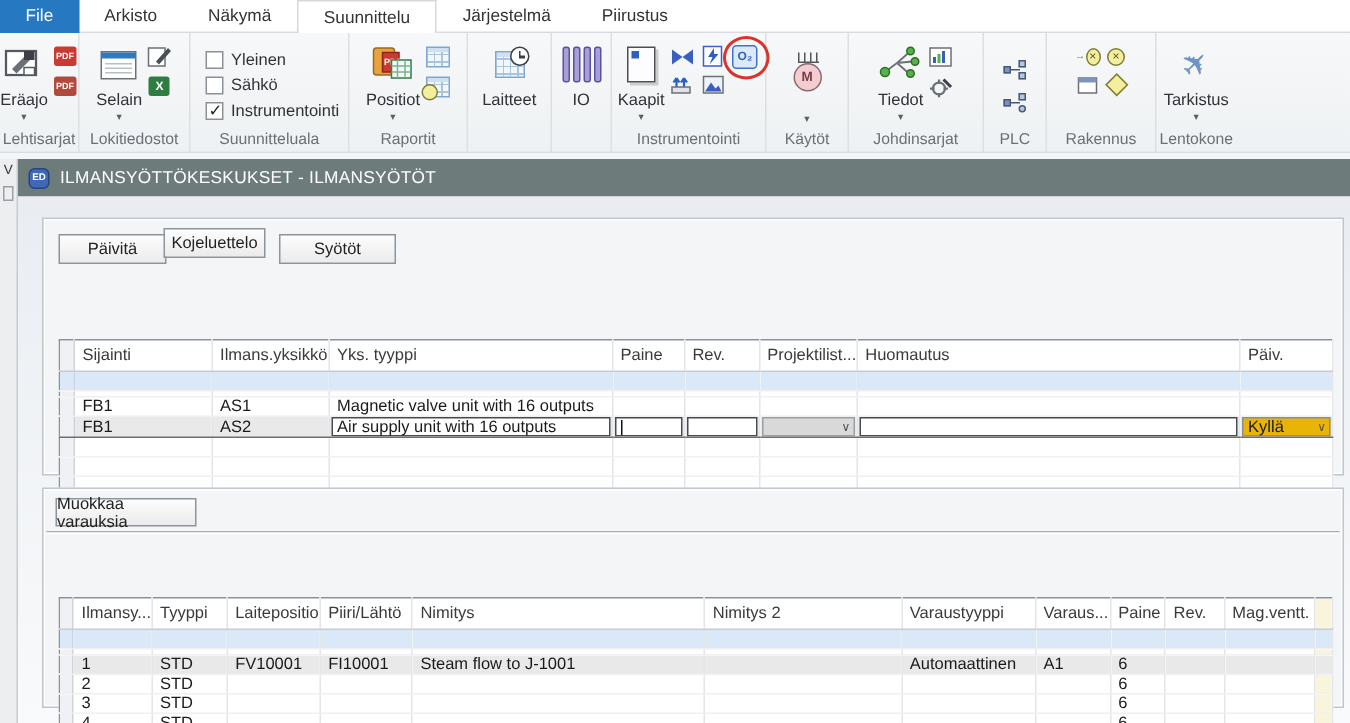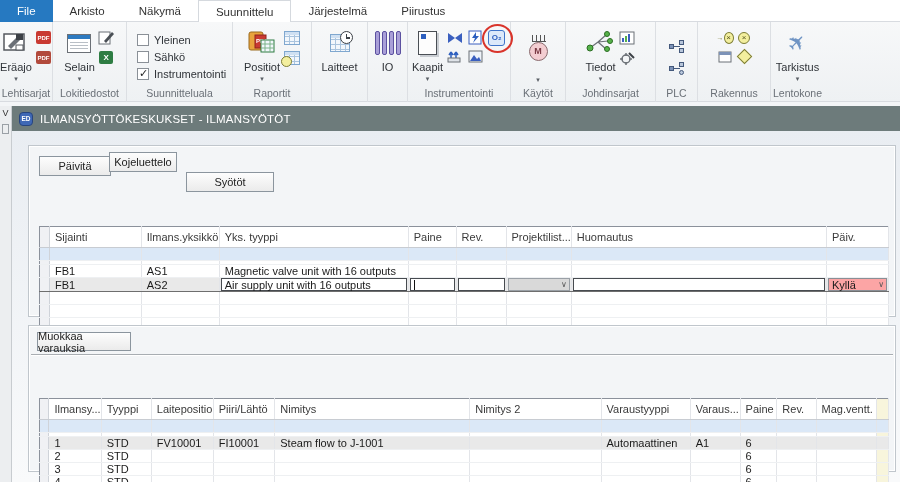--- a/index.html
+++ b/index.html
@@ -89,21 +89,21 @@
   table.grid td{border-right:1px solid #e3e5e9;border-bottom:1px solid #eef0f2;padding:0 0 0 5px;white-space:nowrap;overflow:hidden;height:13px;}
   table.grid tr.hdr td{height:21px;color:#3a3a3a;border-bottom:1px solid #c8ccd2;vertical-align:middle;}
   table.grid tr.filter td{background:#dbe8f7;}
   table.grid tr.gap td{height:4px;padding:0;}
   table.grid td.rowhdr{background:#f0f1f4;border-right:1px solid #cfd3d9;padding:0;}
   tr.sel td{background:#e9e9e9;border-top:1px solid #6e6e6e;border-bottom:1px solid #6e6e6e;}
   tr.sel td.dkleft{border-left:1px solid #6e6e6e;}
   tr.hl td{background:#e9e9e9;}
   td.cream{background:#f8f5dc;}
   .ebox{height:13px;border:1px solid #474b50;background:#fff;display:flex;align-items:center;padding:0 3px;margin:0 1px 0 -4px;}
-  .ddbox{height:13px;border:1px solid #8a8f96;background:#fca5a5;display:flex;align-items:center;justify-content:space-between;padding:0 2px 0 3px;margin:0 1px 0 -4px;}
+  .ddbox{height:13px;border:1px solid #8a8f96;background:#eab308;display:flex;align-items:center;justify-content:space-between;padding:0 2px 0 3px;margin:0 1px 0 -4px;}
   .ddbox.gray{background:#d9d9d9;border-color:#9aa0a6;}
   .chev{font-size:8px;color:#555;line-height:8px;}
   .caretline{width:1px;height:10px;background:#111;}
   .tablewrap{position:absolute;overflow:hidden;margin-top:39px;}
 </style>
 </head>
 <body>
 
 <div id="app">
 
@@ -416,21 +416,21 @@
   <div class="titlebar">
     <div class="badge">ED</div>
     <div class="titletext">ILMANSYÖTTÖKESKUKSET - ILMANSYÖTÖT</div>
   </div>
 
   <div class="content">
 
     <div class="panel" id="panel1">
       <div class="btn" style="left:10px;top:10px;width:72px;">Päivitä</div>
       <div class="btn" style="left:80px;top:6px;width:68px;">Kojeluettelo</div>
-      <div class="btn" style="left:157px;top:26px;width:88px;">Syötöt</div>
+      <div class="btn" style="left:157px;top:10px;width:78px;">Syötöt</div>
 
       <div class="tablewrap" style="left:10px;top:41px;width:850px;height:110px;">
         <table class="grid">
           <colgroup>
               <col style="width:10px">
               <col style="width:92px">
               <col style="width:78px">
               <col style="width:189px">
               <col style="width:48px">
               <col style="width:50px">

